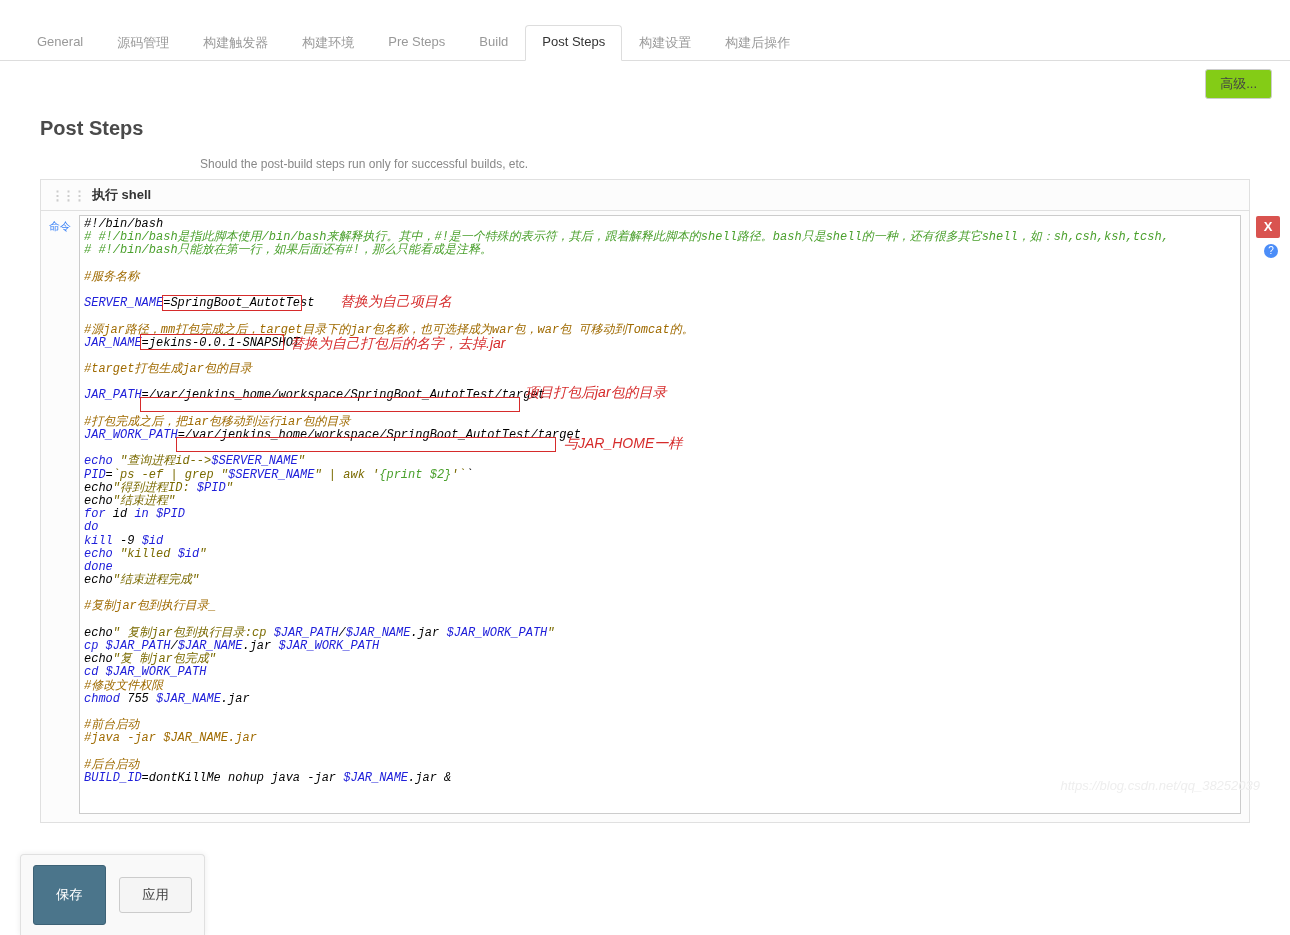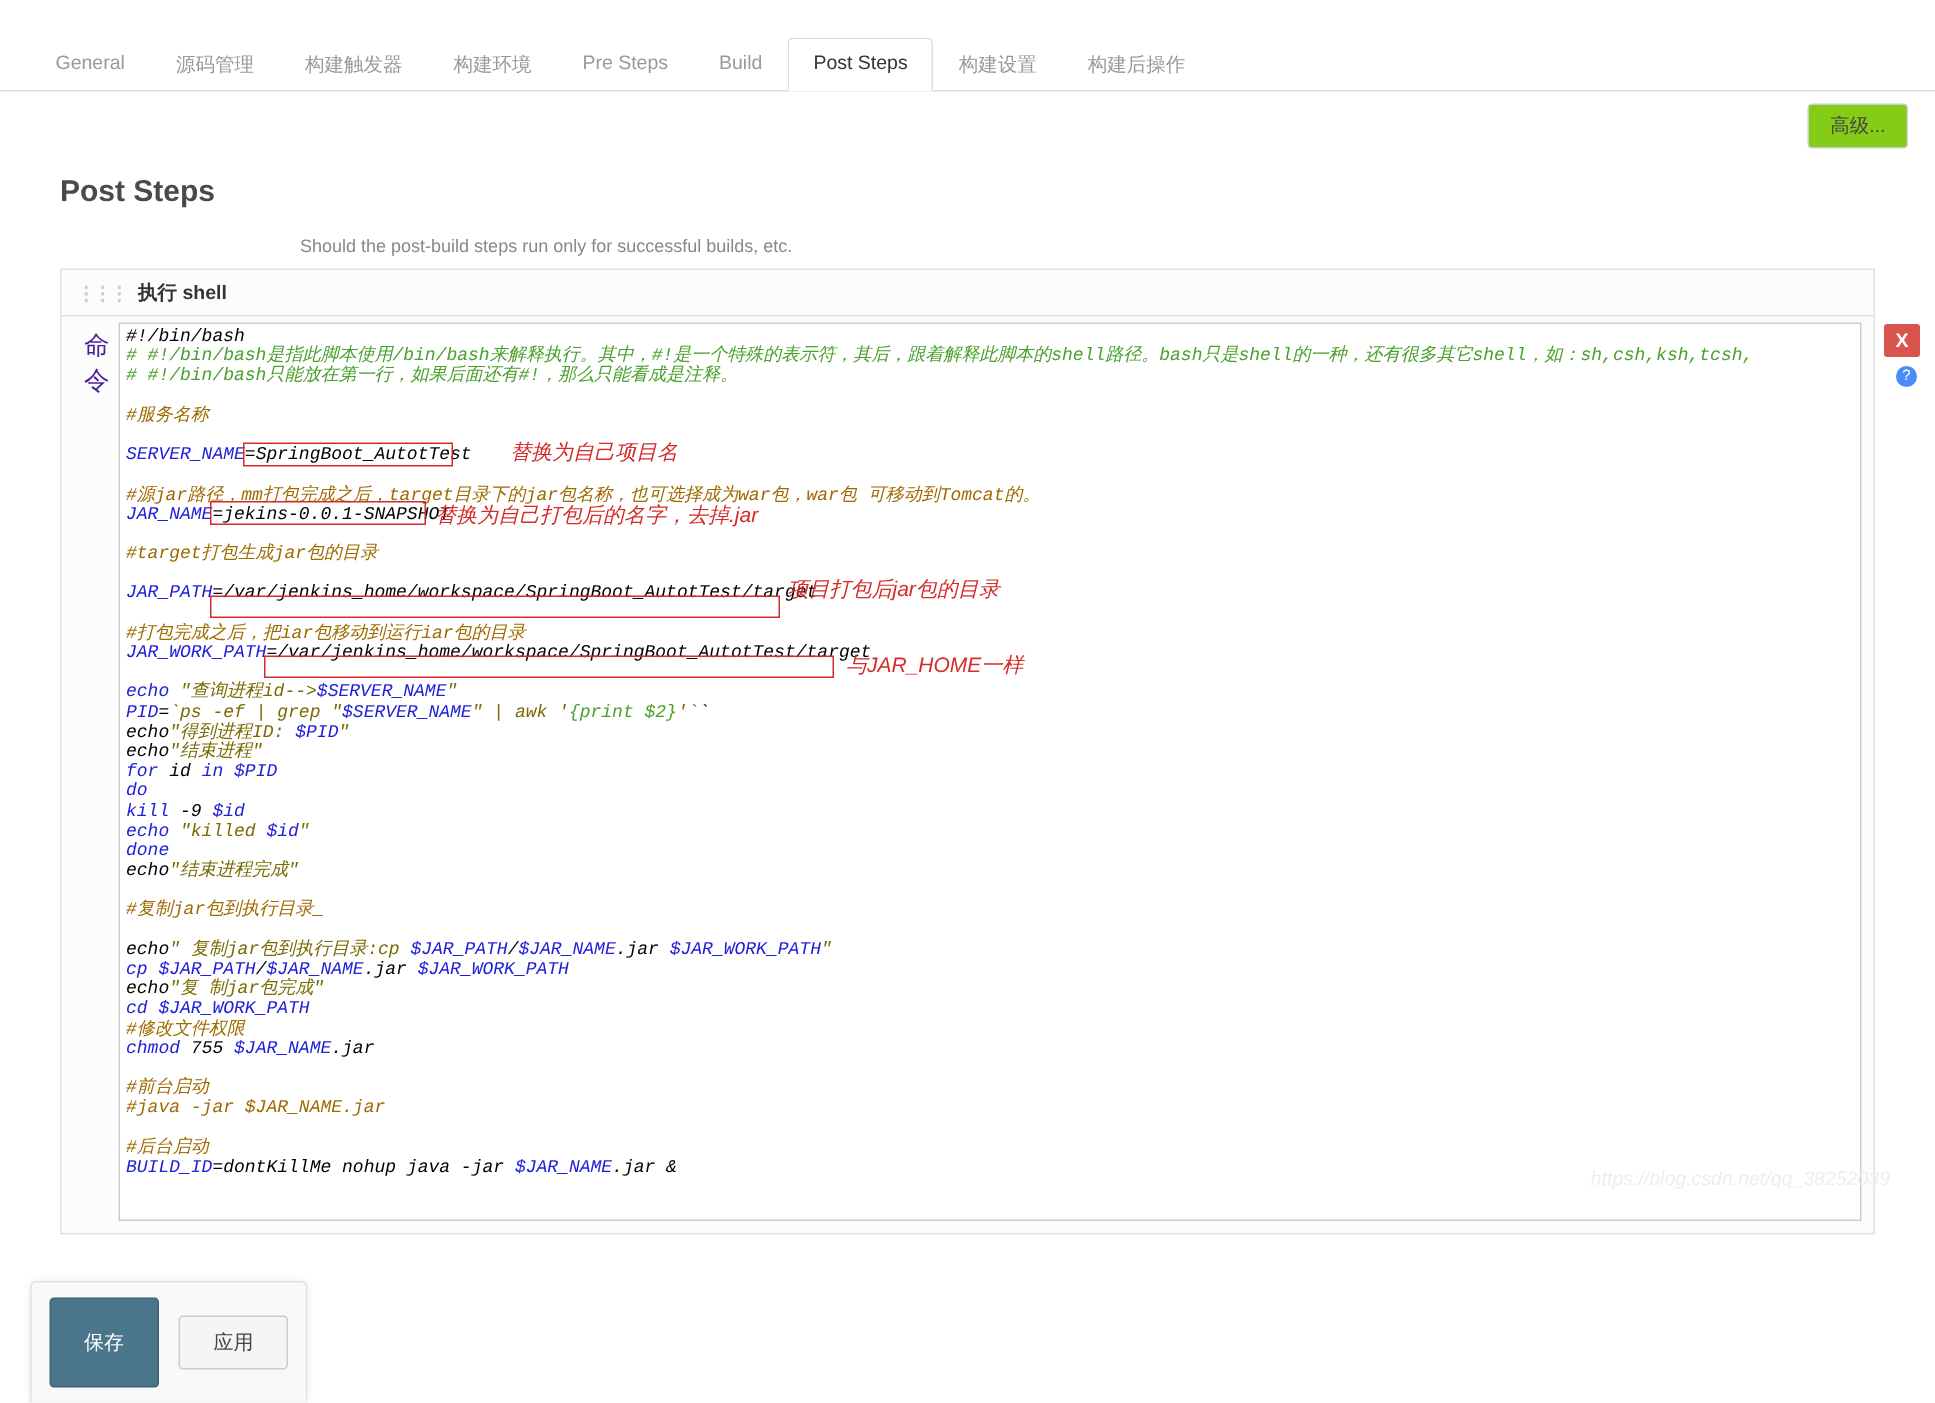--- a/index.html
+++ b/index.html
@@ -12,21 +12,21 @@
   .section { padding: 10px 40px 0 40px; }
   .section-title { font-size: 20px; font-weight: bold; color: #4a4a4a; margin-bottom: 16px; }
   .radio-row { padding-left: 160px; font-size: 13px; color: #555; }
   .radio-row label { margin-right: 14px; cursor: pointer; }
   .radio-row input { position: relative; top: 1px; margin-right: 4px; }
   .radio-desc { padding-left: 160px; color: #888; font-size: 12px; margin-top: 17px; margin-bottom: 8px; }
   .step-box { margin: 4px 40px 0 40px; border: 1px solid #e0e0e0; background: #fcfcfc; }
   .step-header { padding: 6px 10px; border-bottom: 1px solid #e0e0e0; font-weight: bold; color: #333; display: flex; align-items: center; }
   .drag { color: #ccc; font-size: 13px; margin-right: 8px; letter-spacing: -2px; }
   .step-body { display: flex; padding: 4px 8px 8px 8px; }
-  .field-label { width: 30px; padding: 4px 6px 0 0; text-align: right; font-size: 17px; color: #4c1d95; }
+  .field-label { width: 30px; padding: 4px 6px 0 0; text-align: left; font-size: 11px; color: #3b82f6; }
   .code-area { flex: 1; border: 1px solid #ccc; background: #fff; padding: 2px 4px; position: relative; font-style: italic; }
   .code-area pre { font-family: "SimSun", "Courier New", monospace; font-size: 12px; line-height: 1.1; white-space: pre; margin: 0; }
   .c-black { color: #000; }
   .c-cmt { color: #4aa02c; }
   .c-cmt2 { color: #9f6a00; }
   .c-var { color: #2020da; }
   .c-str { color: #7a6a00; }
   .c-cmd { color: #2020da; }
   .annot { position: absolute; font-family: "SimSun", sans-serif; color: #d62b2b; font-size: 14px; pointer-events: none; }
   .annot-box { position: absolute; border: 1px solid #d62b2b; pointer-events: none; }

